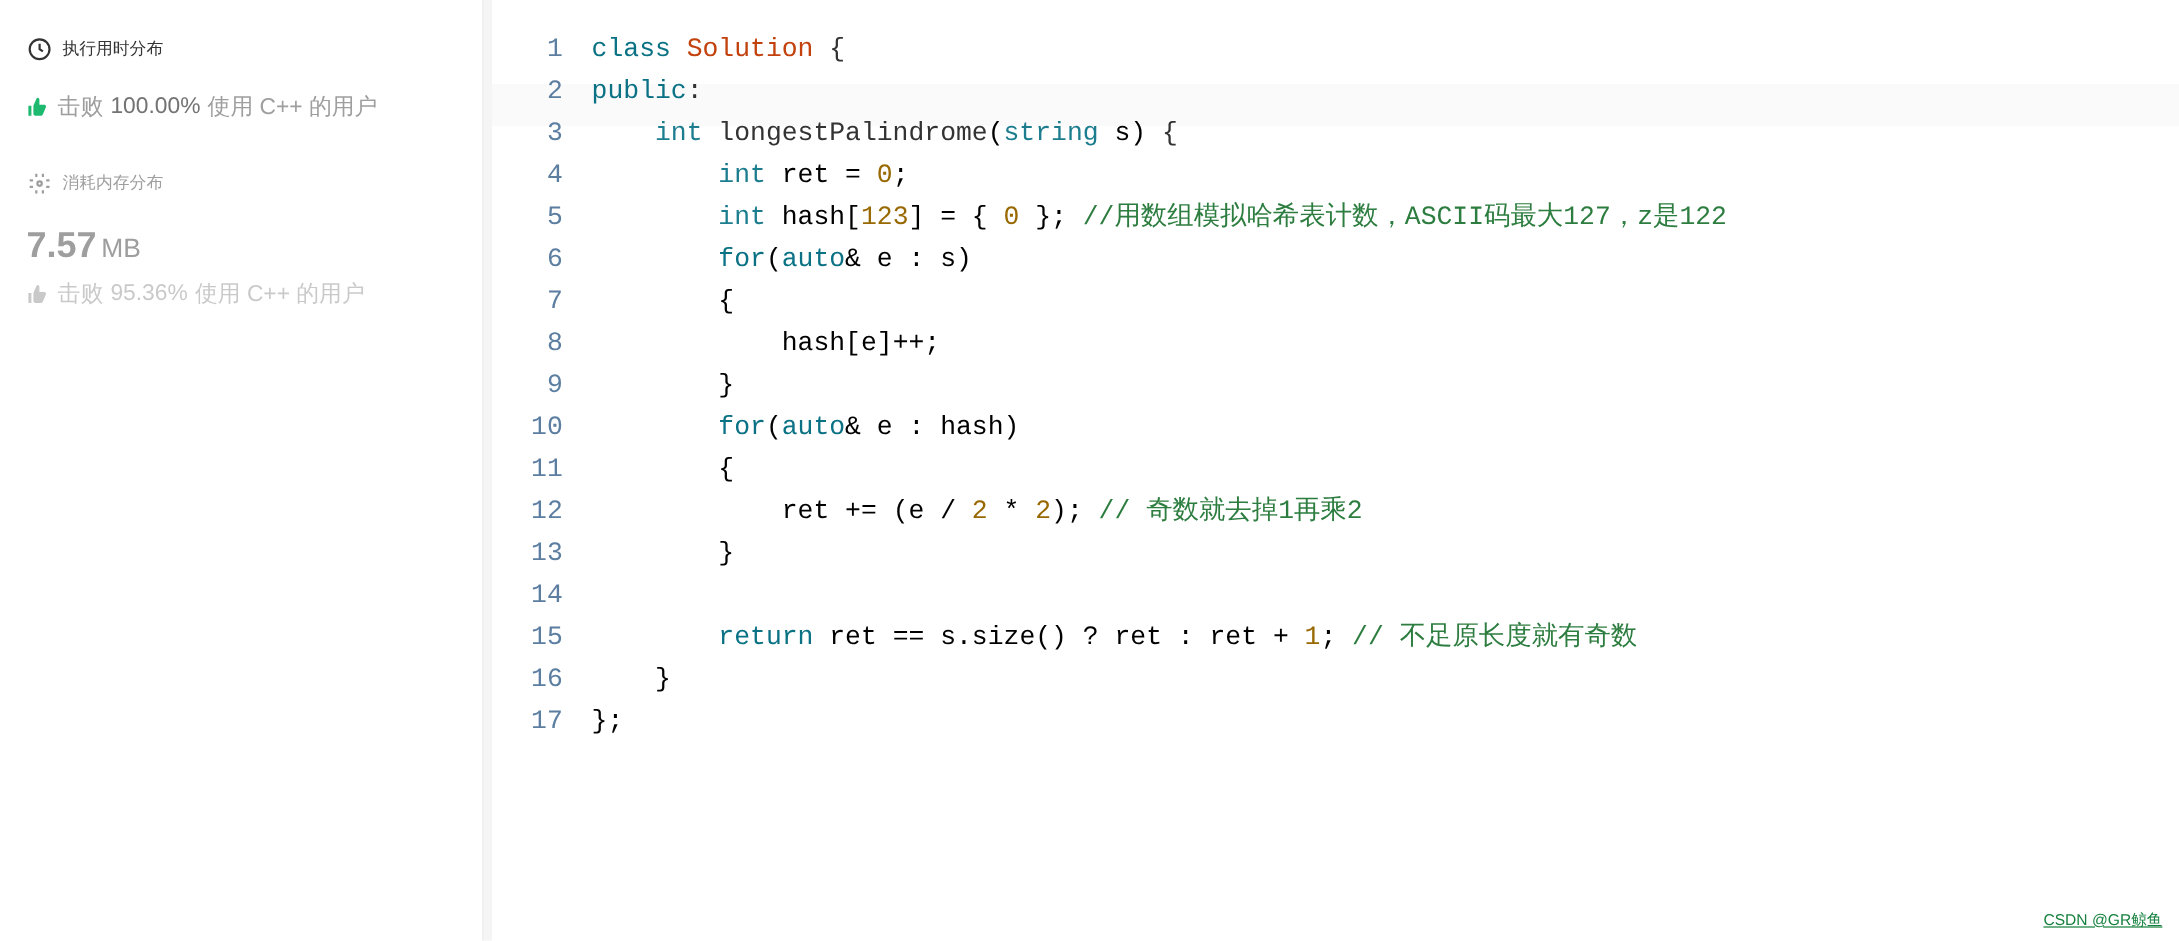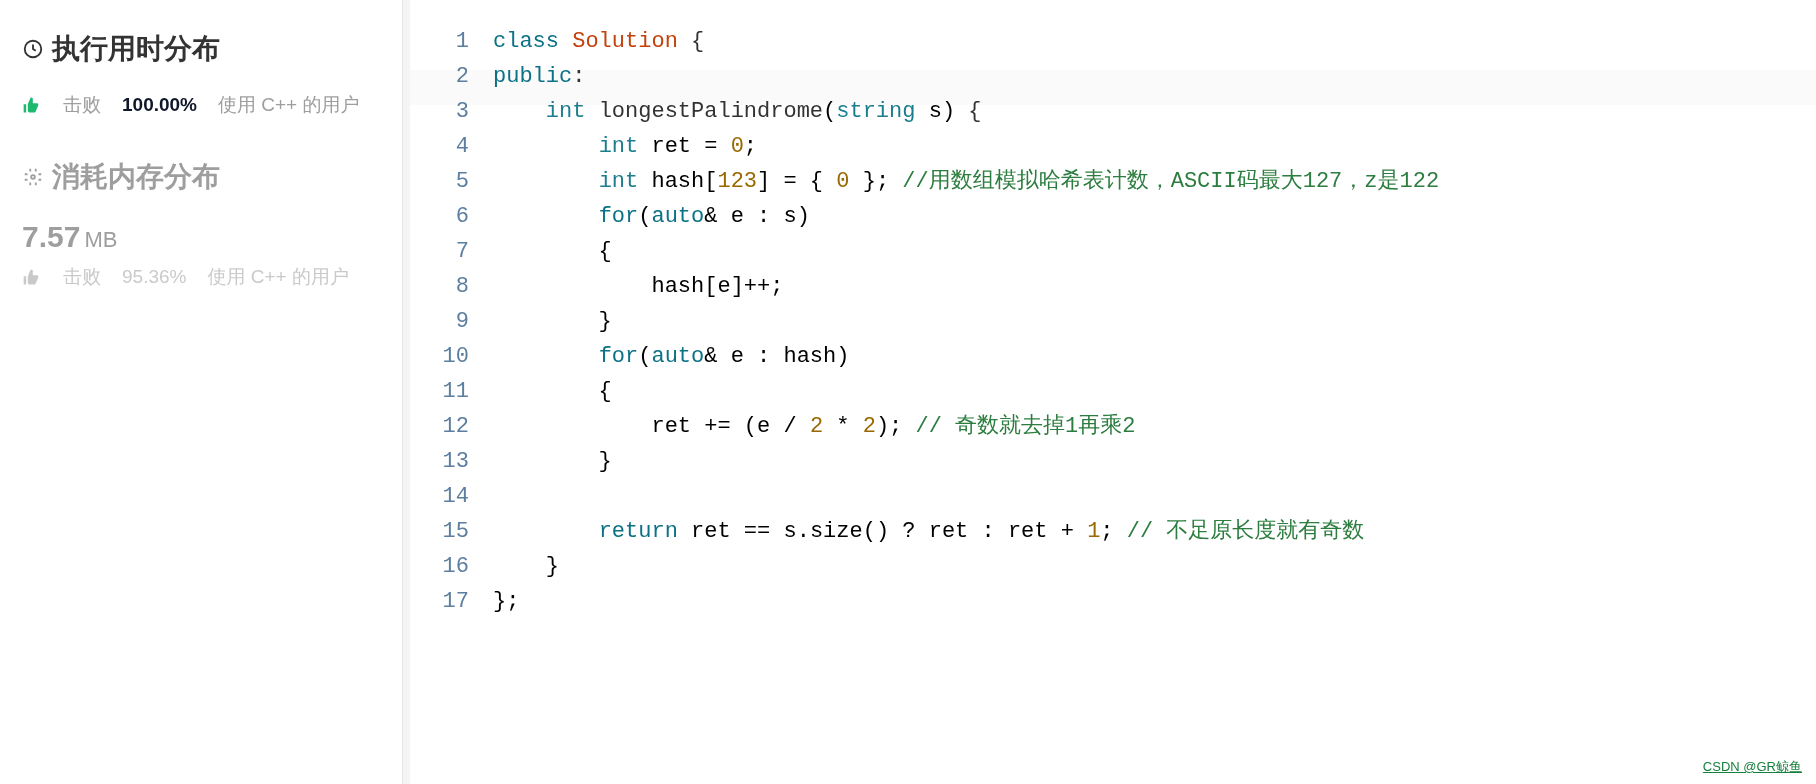--- a/index.html
+++ b/index.html
@@ -15,47 +15,47 @@
   width: 403px;
   padding: 30px 20px 0 22px;
   border-right: 1px solid #e5e5e5;
   position: relative;
 }
 .section-header {
   display: flex;
   align-items: center;
   gap: 8px;
   color: #333;
-  font-size: 28px;
-  font-weight: 700;
+  font-size: 14px;
+  font-weight: 400;
   margin-bottom: 24px;
 }
 .section-header svg { width: 22px; height: 22px; }
 .stat-value {
   font-size: 30px;
   font-weight: 600;
   color: #222;
   margin-bottom: 10px;
 }
 .stat-value .unit {
   font-size: 22px;
   font-weight: 400;
   color: #9e9e9e;
   margin-left: 4px;
 }
 .beat-line {
   display: flex;
   align-items: center;
-  gap: 21px;
+  gap: 6px;
   font-size: 19px;
   color: #9e9e9e;
   margin-bottom: 40px;
 }
 .beat-line.muted { opacity: 0.55; }
-.beat-percent.green { color: #0f172a; font-weight: 700; }
+.beat-percent.green { color: #737373; font-weight: 400; }
 .beat-percent.grey { color: #9e9e9e; font-weight: 500; }
 .hand-icon { width: 20px; height: 20px; }
 .hand-icon.green path { fill: #1cb96f; }
 .hand-icon.grey path { fill: #9e9e9e; }
 .mem-header { color: #9e9e9e; margin-top: 36px; }
 .mem-header svg path, .mem-header svg circle { stroke: #9e9e9e; }
 .time-header svg path, .time-header svg circle { stroke: #333; fill: none; }
 .chart-container {
   position: relative;
   height: 280px;

